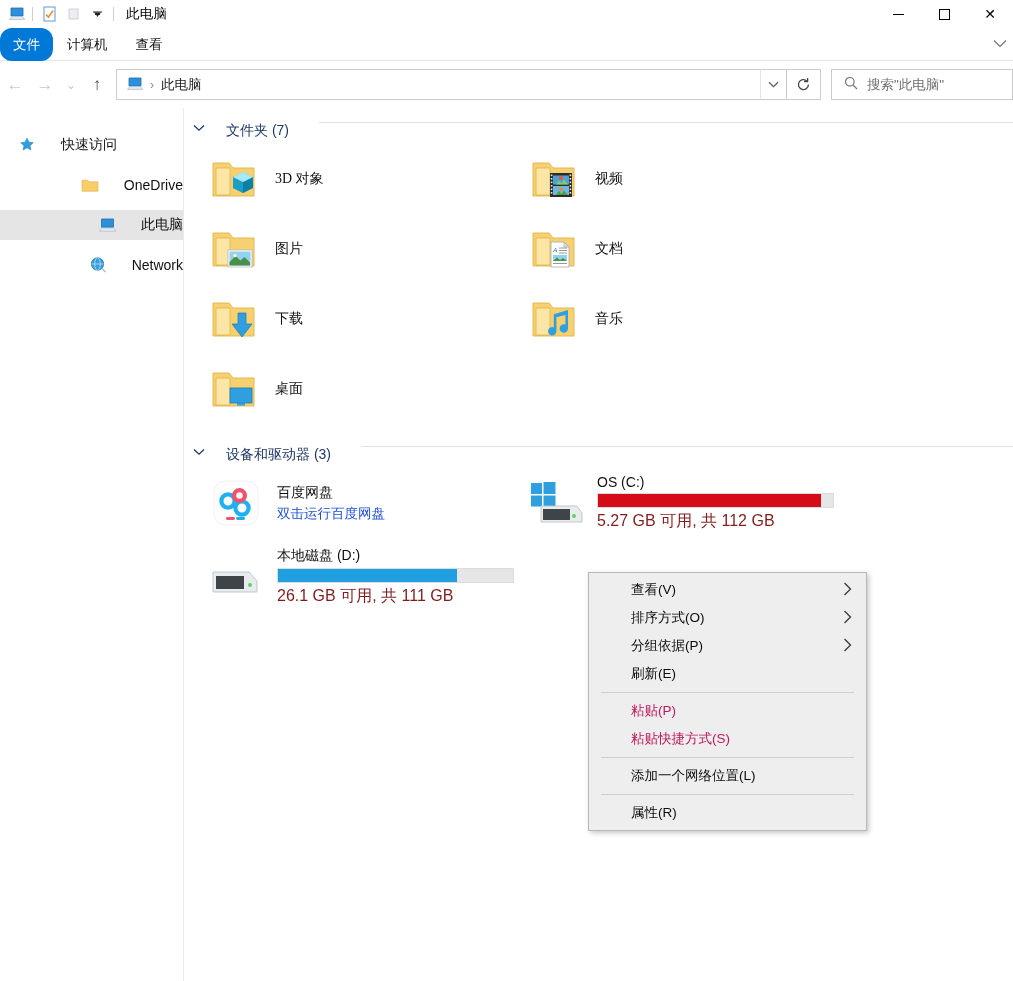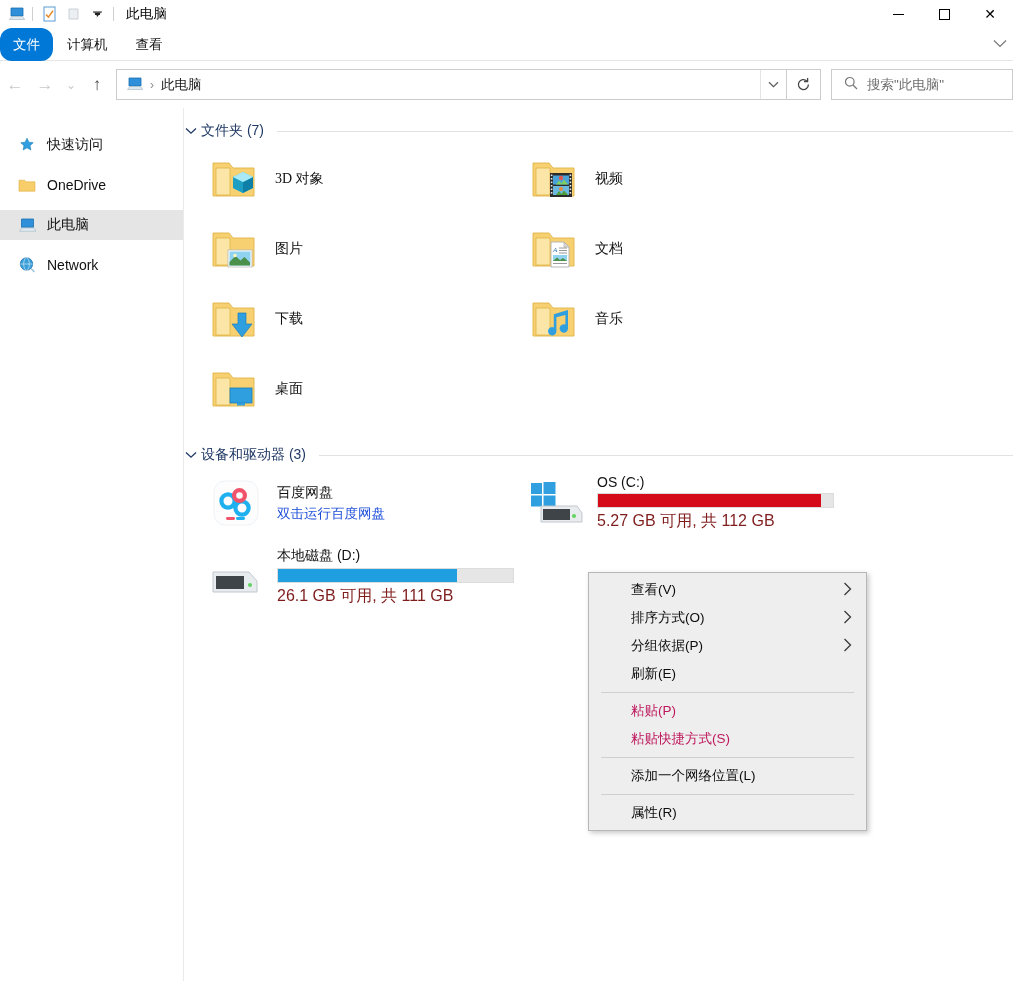--- a/index.html
+++ b/index.html
@@ -92,36 +92,36 @@
   }
   .search-ph { font-size: 13.5px; color: #6f6f6f; }
 
   
   .sidebar {
     position: absolute; left: 0; top: 108px; width: 184px; height: 873px;
     background: #ffffff; border-right: 1px solid #eaeaea;
     padding-top: 22px;
   }
   .nav-item {
-    height: 30px; display: flex; align-items: center; gap: 10px;
+    height: 30px; display: flex; align-items: center; gap: 24px;
     padding-left: 17px; font-size: 14px; color: #111;
   }
-  .nav-item + .nav-item { margin-top: 10px; }
+  .nav-item + .nav-item { margin-top: 10px; justify-content: flex-end; }
   .nav-item.selected { background: #e5e5e5; }
   .nav-icon { width: 20px; height: 20px; display: flex; align-items: center; justify-content: center; }
 
   .content {
     position: absolute; left: 185px; top: 108px; width: 828px; height: 873px;
     background: #ffffff; overflow: hidden;
   }
 
   
   .group-head {
-    display: flex; align-items: center; gap: 4px;
-    margin-top: 14px;
+    display: flex; align-items: flex-start; gap: 21px;
+    padding-left: 8px; margin-top: 14px;
   }
   .group-chev { color: #1f3864; font-size: 12px; line-height: 1; }
   .group-title { font-size: 14px; color: #1f3864; white-space: nowrap; }
   .group-rule { flex: 1; height: 1px; background: #e2e2e2; margin-left: 9px; }
 
   
   .tiles { display: flex; flex-wrap: wrap; padding-left: 14px; margin-top: 4px; }
   .tile {
     width: 320px; height: 70px;
     display: flex; align-items: center; gap: 12px;

